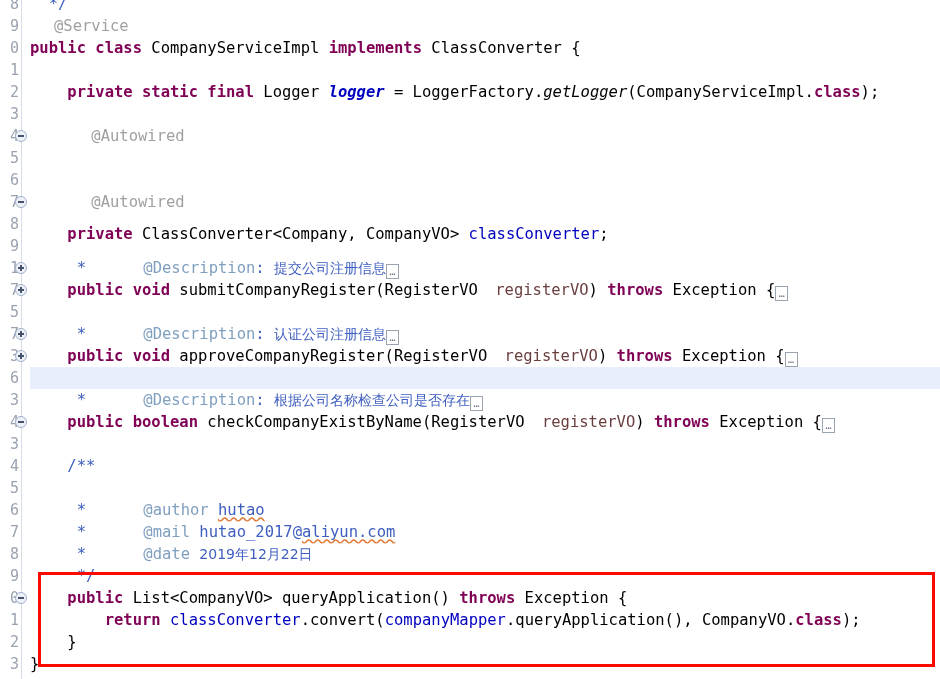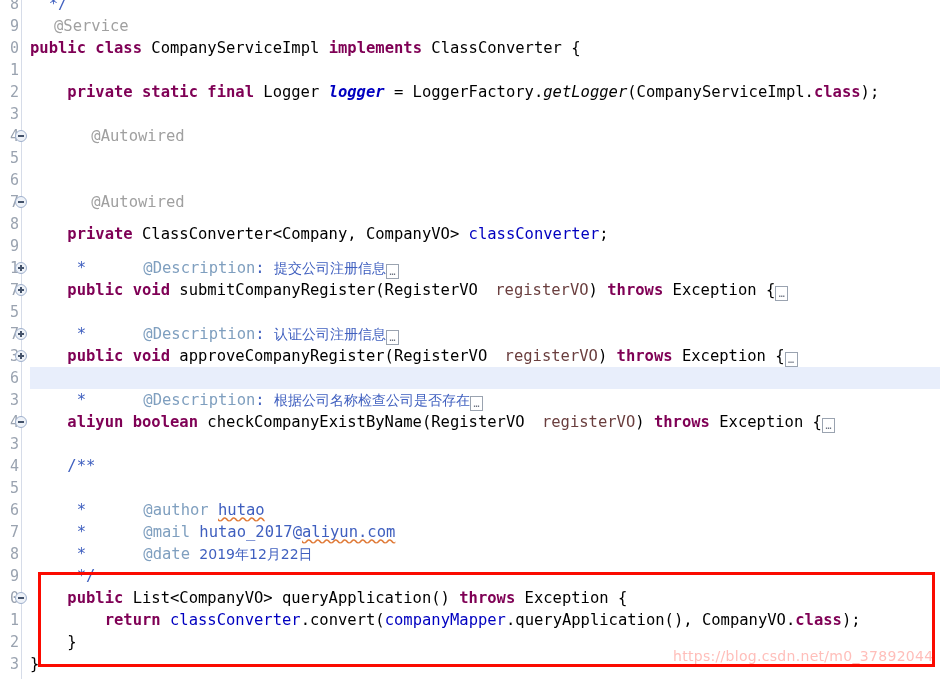--- a/index.html
+++ b/index.html
@@ -168,21 +168,21 @@
       <div class="line" style="top: 191px;"><span class="ann">    @Autowired</span></div>
       <div class="line" style="top: 213px; margin-top: 10px;"><span class="plain">    </span><span class="kw">private </span><span class="plain">ClassConverter&lt;Company, CompanyVO&gt; </span><span class="fld">classConverter</span><span class="plain">;</span></div>
       <div class="line" style="top: 235px;"></div>
       <div class="line" style="top: 257px;"><span class="cmt">     * </span><span class="cmt-b">@Description</span><span class="cmt">: </span><span class="cmt-cn">提交公司注册信息</span><span class="foldbox">…</span></div>
       <div class="line" style="top: 279px;"><span class="plain">    </span><span class="kw">public void </span><span class="plain">submitCompanyRegister(RegisterVO </span><span class="param">registerVO</span><span class="plain">) </span><span class="kw">throws </span><span class="plain">Exception {</span><span class="foldbox">…</span></div>
       <div class="line" style="top: 301px;"></div>
       <div class="line" style="top: 323px;"><span class="cmt">     * </span><span class="cmt-b">@Description</span><span class="cmt">: </span><span class="cmt-cn">认证公司注册信息</span><span class="foldbox">…</span></div>
       <div class="line" style="top: 345px;"><span class="plain">    </span><span class="kw">public void </span><span class="plain">approveCompanyRegister(RegisterVO </span><span class="param">registerVO</span><span class="plain">) </span><span class="kw">throws </span><span class="plain">Exception {</span><span class="foldbox">…</span></div>
       <div class="line" style="top: 367px;"></div>
       <div class="line" style="top: 389px;"><span class="cmt">     * </span><span class="cmt-b">@Description</span><span class="cmt">: </span><span class="cmt-cn">根据公司名称检查公司是否存在</span><span class="foldbox">…</span></div>
-      <div class="line" style="top: 411px;"><span class="plain">    </span><span class="kw">aliyun boolean </span><span class="plain">checkCompanyExistByName(RegisterVO </span><span class="param">registerVO</span><span class="plain">) </span><span class="kw">throws </span><span class="plain">Exception {</span><span class="foldbox">…</span></div>
+      <div class="line" style="top: 411px;"><span class="plain">    </span><span class="kw">public boolean </span><span class="plain">checkCompanyExistByName(RegisterVO </span><span class="param">registerVO</span><span class="plain">) </span><span class="kw">throws </span><span class="plain">Exception {</span><span class="foldbox">…</span></div>
       <div class="line" style="top: 433px;"></div>
       <div class="line" style="top: 455px;"><span class="cmt">    /**</span></div>
       <div class="line" style="top: 499px;"><span class="cmt">     * </span><span class="cmt-b">@author</span><span class="cmt"> </span><span class="cmt spell">hutao</span></div>
       <div class="line" style="top: 521px;"><span class="cmt">     * </span><span class="cmt-b">@mail</span><span class="cmt"> hutao_2017@</span><span class="cmt spell">aliyun.com</span></div>
       <div class="line" style="top: 543px;"><span class="cmt">     * </span><span class="cmt-b">@date</span><span class="cmt"> </span><span class="cmt-cn">2019年12月22日</span></div>
       <div class="line" style="top: 565px;"><span class="cmt">     */</span></div>
       <div class="line" style="top: 587px;"><span class="plain">    </span><span class="kw">public </span><span class="plain">List&lt;CompanyVO&gt; queryApplication() </span><span class="kw">throws </span><span class="plain">Exception {</span></div>
       <div class="line" style="top: 609px;"><span class="plain">        </span><span class="kw">return </span><span class="fld">classConverter</span><span class="plain">.convert(</span><span class="fld">companyMapper</span><span class="plain">.queryApplication(), CompanyVO.</span><span class="kw">class</span><span class="plain">);</span></div>
       <div class="line" style="top: 631px;"><span class="plain">    }</span></div>
       <div class="line" style="top: 653px;"><span class="plain">}</span></div>
@@ -230,15 +230,14 @@
         <div class="fold plus" style="top: 284px;"></div>
         <div class="fold plus" style="top: 328px;"></div>
         <div class="fold plus" style="top: 350px;"></div>
         <div class="fold" style="top: 416px;"></div>
         <div class="fold" style="top: 592px;"></div>
       </div>
   </div>
 
   <div class="redbox" id="redbox" style="left: 38px; top: 572px; width: 897px; height: 95px; border-color: rgb(251, 10, 0);"></div>
 
-  <div class="watermark" id="watermark" style="left: 673px; top: 648px;">https://blog.csdn.net/m0_37892044</div>
 
 </div>
 
 </body></html>

